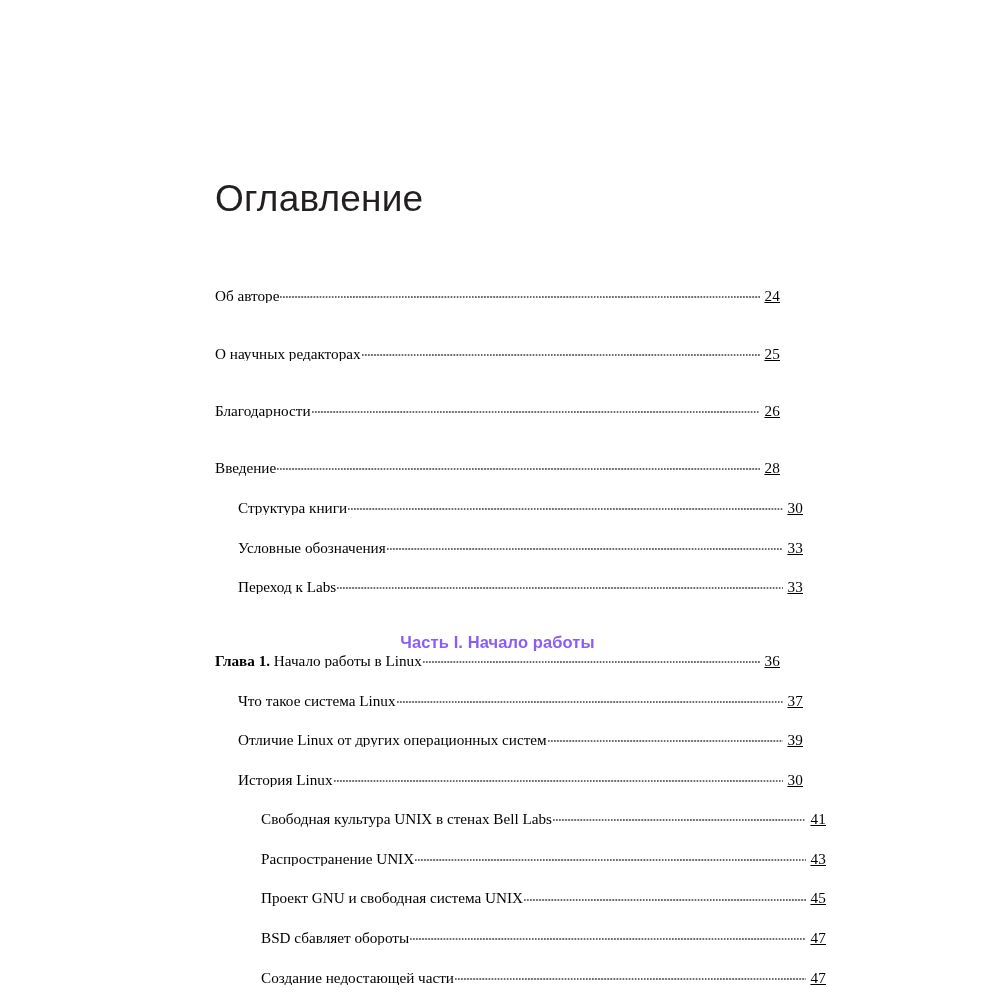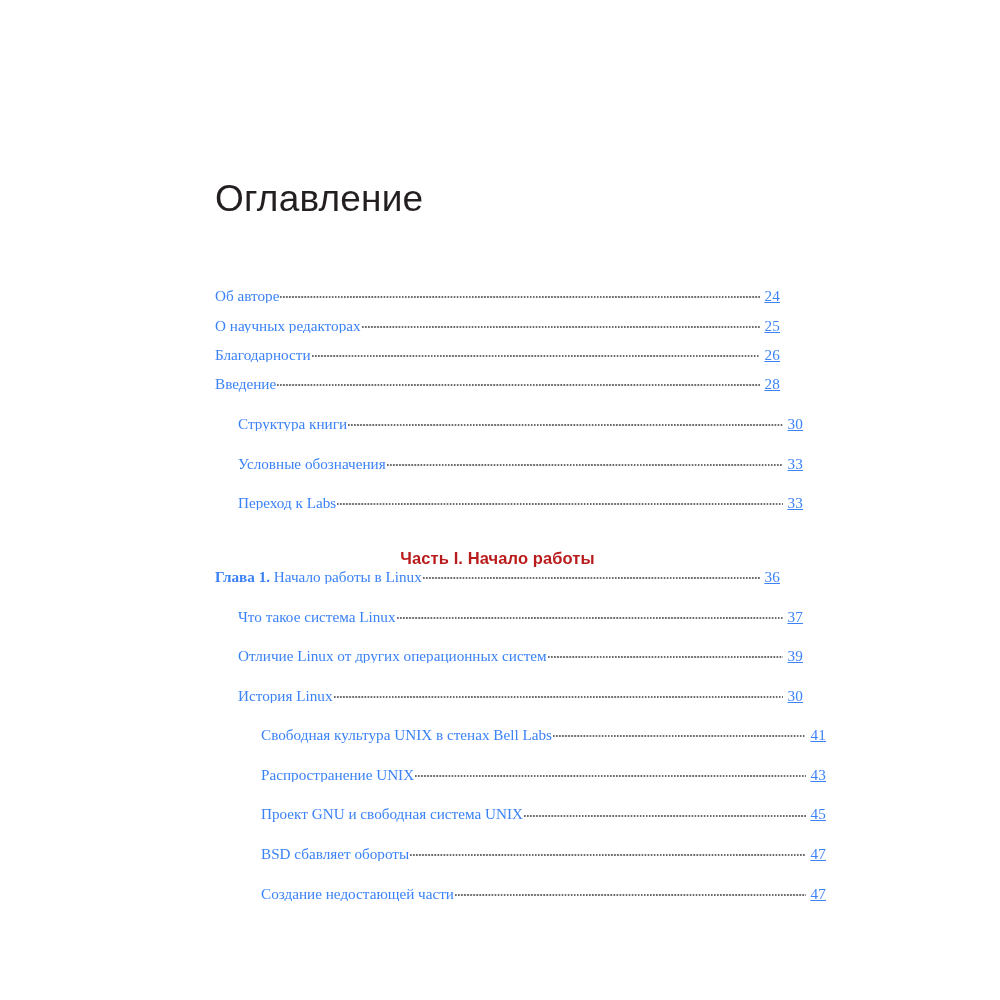--- a/index.html
+++ b/index.html
@@ -47,21 +47,21 @@
     top: 286px;
     width: 565px;
   }
 
   .toc-entry {
     display: flex;
     align-items: baseline;
     width: 100%;
     font-size: 15.2px;
     line-height: 1;
-    color: #3b82f6;
+    color: #000000;
     white-space: nowrap;
   }
 
   .toc-entry .label {
     flex: 0 0 auto;
     max-width: 92%;
     overflow: hidden;
   }
 
   .toc-entry .chapnum {
@@ -96,32 +96,32 @@
     letter-spacing: 0.2px;
     text-decoration: underline;
   }
 
   
   .lvl0 { padding-left: 0px; }
   .lvl1 { padding-left: 23px; }
   .lvl2 { padding-left: 46px; }
 
   
-  .gap-front { margin-top: 12px; }
+  .gap-front { margin-top: 40px; }
   .gap-tight { margin-top: 22.2px; }
   .gap-first { margin-top: 0; }
 
   
   .part-heading {
     width: 565px;
     text-align: center;
     font-family: "Liberation Sans", "DejaVu Sans", sans-serif;
     font-weight: bold;
     font-size: 16.5px;
-    color: #b91c1c;
+    color: #8b5cf6;
     letter-spacing: 0.1px;
     margin-top: 40px;
     margin-bottom: 0;
     line-height: 1;
   }
 </style>
 </head>
 <body>
 
 <div class="page">

